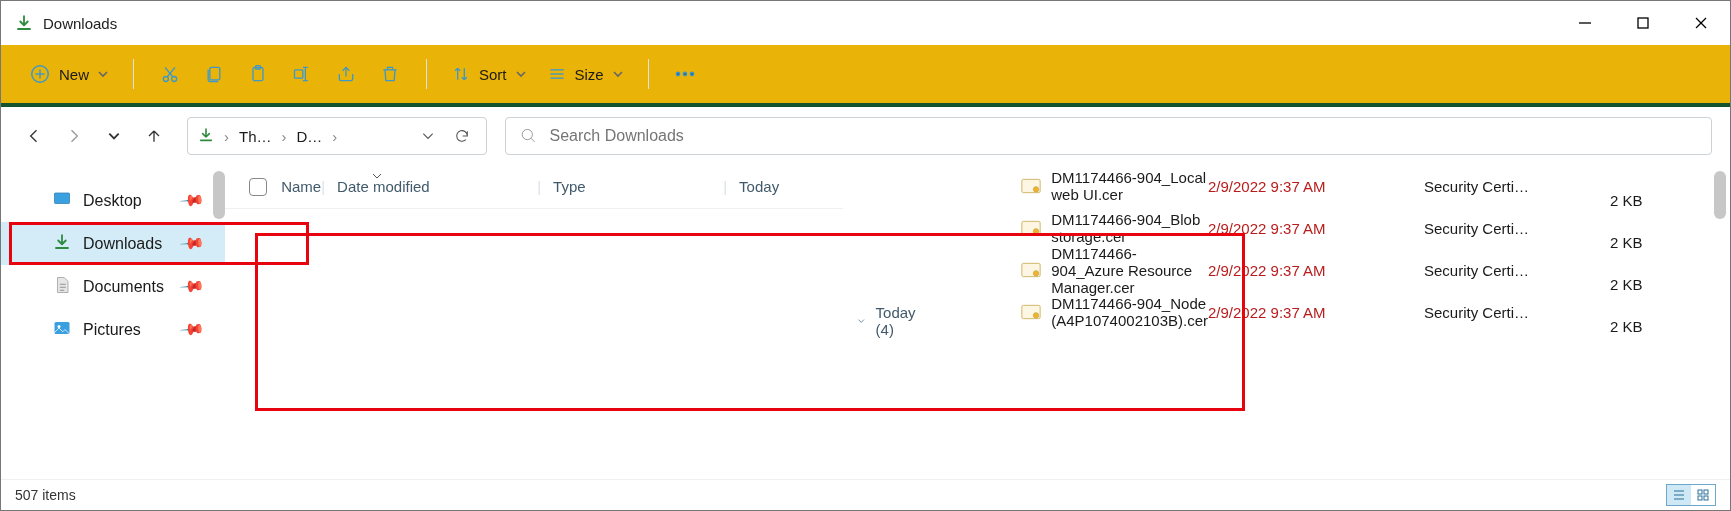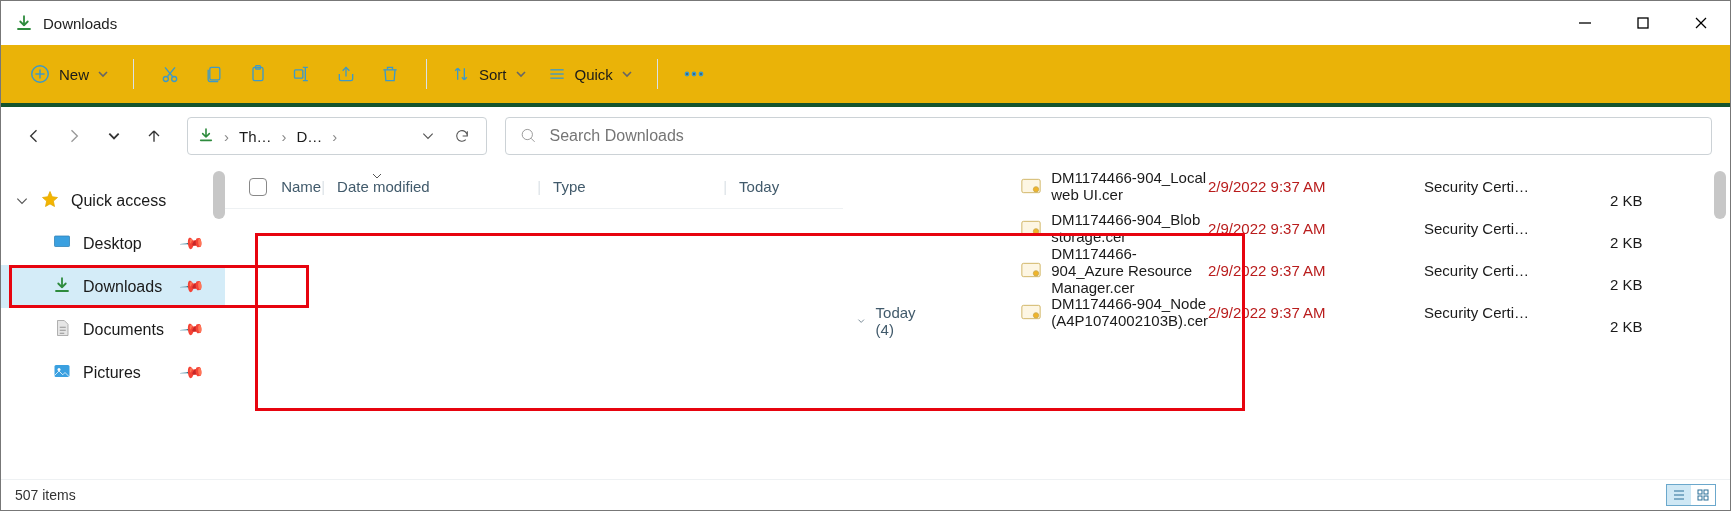--- a/index.html
+++ b/index.html
@@ -174,21 +174,21 @@
     <svg class="chev-small" viewBox="0 0 12 12">
         <path d="M2 4l4 4 4-4" stroke="#666" fill="none"></path>
       </svg>
   </div>
   <div class="tool-btn">
     <svg width="20" height="20" viewBox="0 0 24 24">
         <line x1="4" y1="7" x2="20" y2="7"></line>
         <line x1="4" y1="12" x2="20" y2="12"></line>
         <line x1="4" y1="17" x2="20" y2="17"></line>
       </svg>
-    <span>Quick</span>
+    <span>Size</span>
     <svg class="chev-small" viewBox="0 0 12 12">
         <path d="M2 4l4 4 4-4" stroke="#666" fill="none"></path>
       </svg>
   </div>
   <div class="tool-sep"></div>
   <div class="tool-btn icononly">
       <svg width="20" height="6" viewBox="0 0 20 6">
         <circle cx="3" cy="3" r="1.6" fill="#333"></circle>
         <circle cx="10" cy="3" r="1.6" fill="#333"></circle>
         <circle cx="17" cy="3" r="1.6" fill="#333"></circle>
@@ -249,29 +249,20 @@
         <circle cx="10" cy="10" r="7"></circle>
         <line x1="20" y1="20" x2="15" y2="15"></line>
       </svg>
     <input placeholder="Search Downloads" style="">
   </div>
 </div>
 
 <div class="main">
   <div class="sidebar">
     <div class="side-scroll"></div>
-    <div class="side-item quick">
-      <svg width="14" height="14" viewBox="0 0 12 12">
-          <path d="M2 4l4 4 4-4" stroke="#555" fill="none"></path>
-        </svg>
-      <span><svg width="18" height="18" viewBox="0 0 24 24">
-            <path d="M12 2l2.9 6.9L22 10l-5.5 4.8L18 22l-6-3.5L6 22l1.5-7.2L2 10l7.1-1.1z" fill="#f4b400" stroke="#e0a800"></path>
-          </svg></span>
-      <span class="label">Quick access</span>
-    </div>
     <div class="side-item indent">
       <span><svg width="18" height="18" viewBox="0 0 24 24">
             <rect x="2" y="4" width="20" height="14" rx="1" fill="#3aa0e0"></rect>
             <rect x="2" y="4" width="20" height="14" rx="1" fill="none" stroke="#2d7fb3"></rect>
           </svg></span>
       <span class="label">Desktop</span>
       <span class="side-pin pin-glyph">📌</span>
     </div>
     <div class="side-item indent selected">
       <div class="red-highlight"></div>

